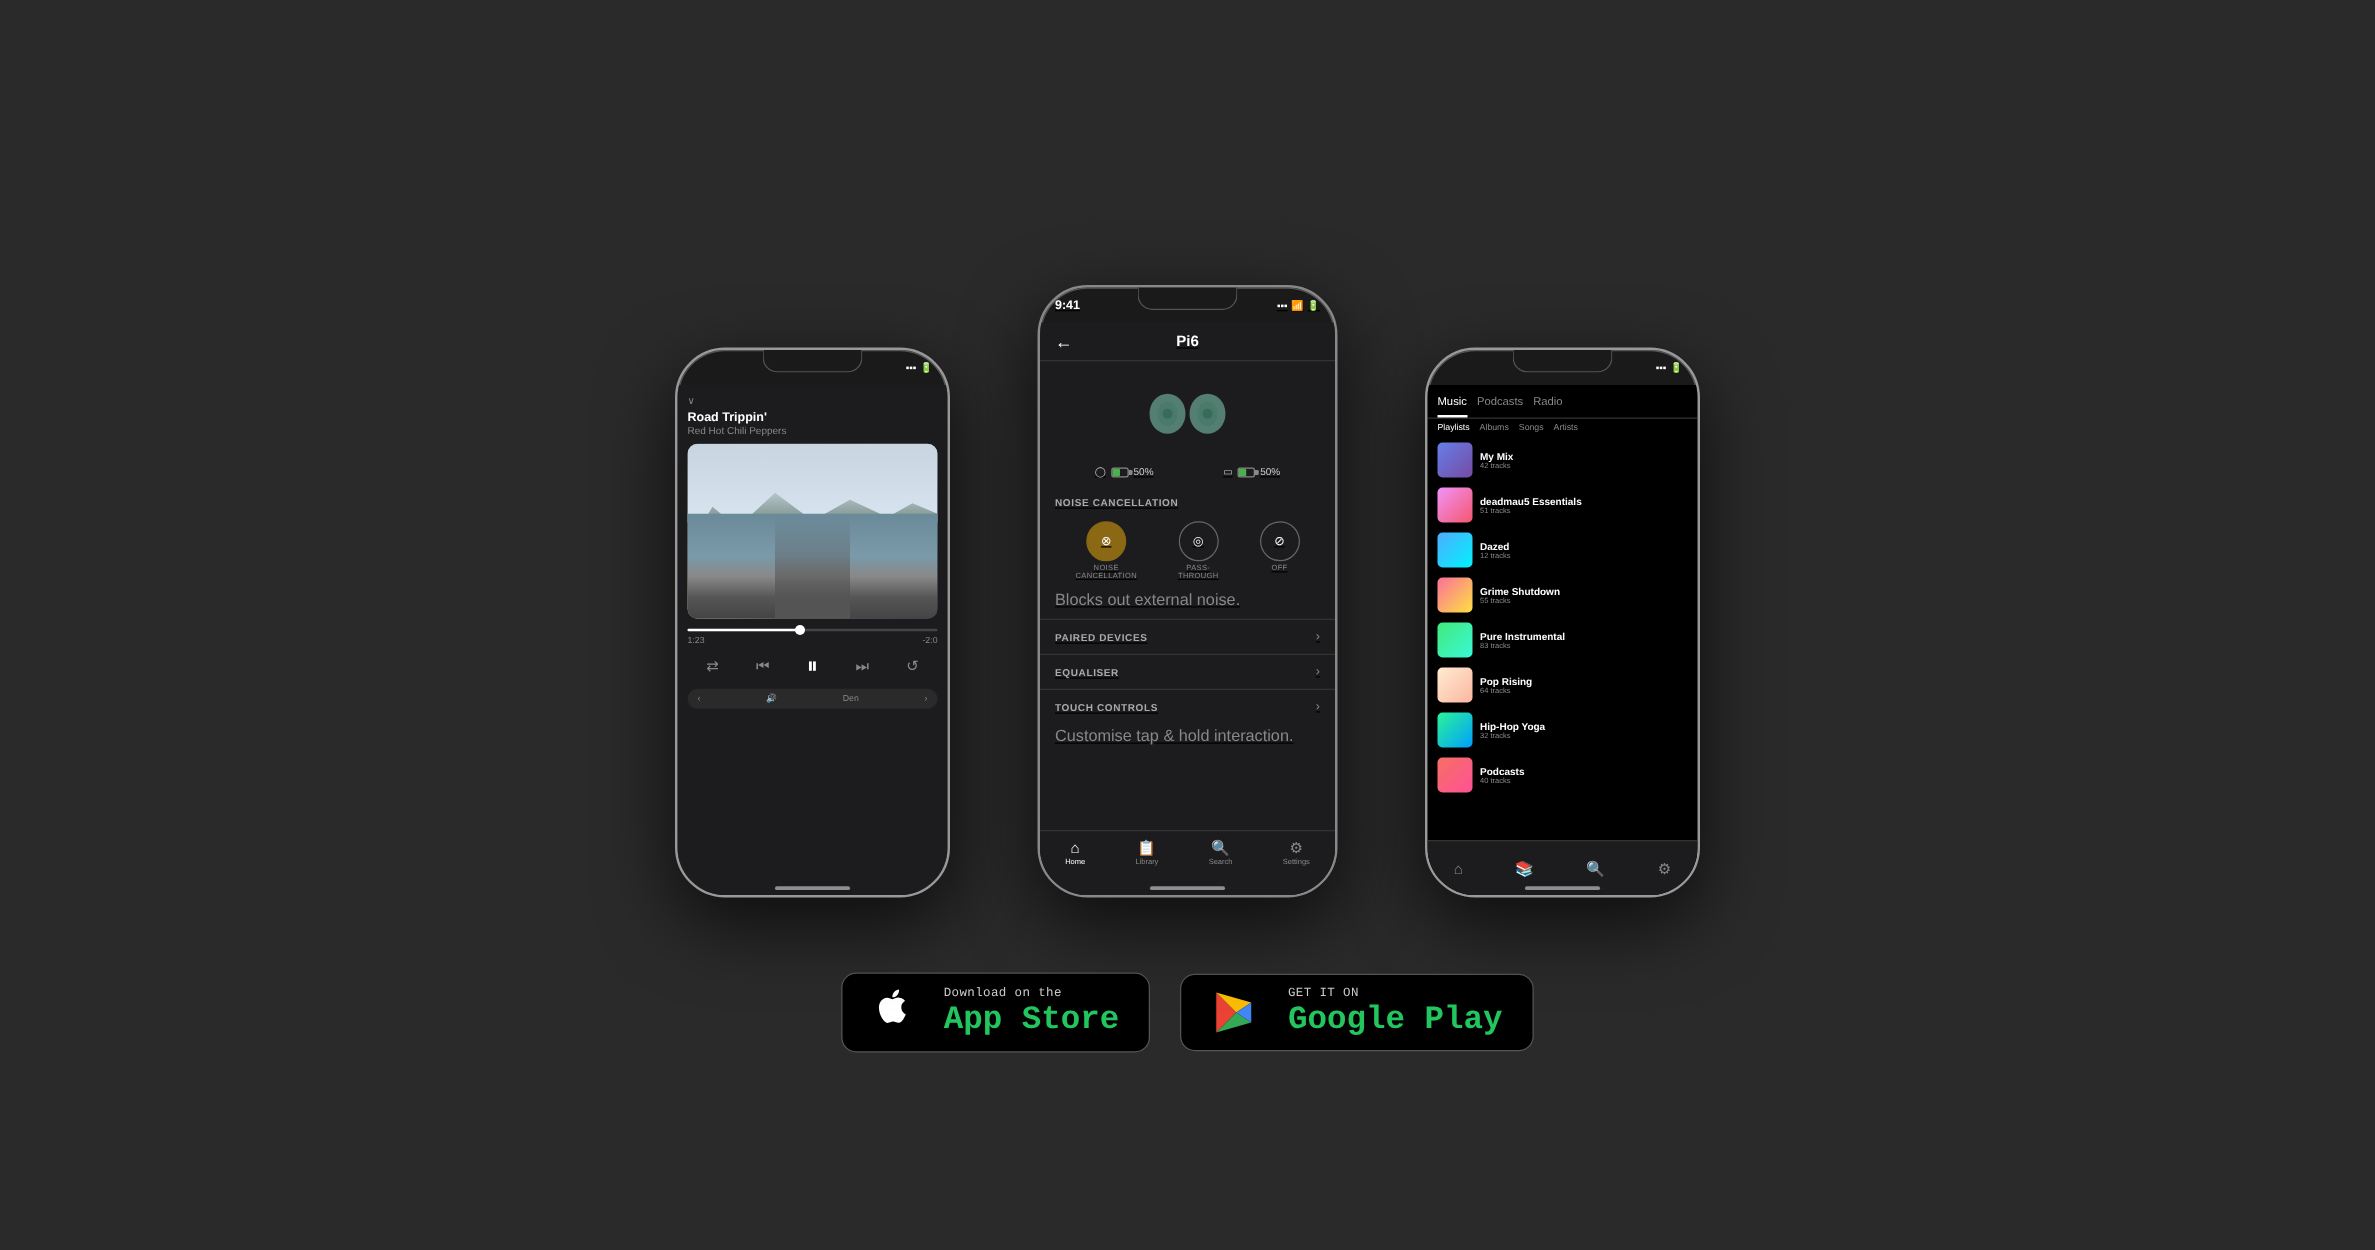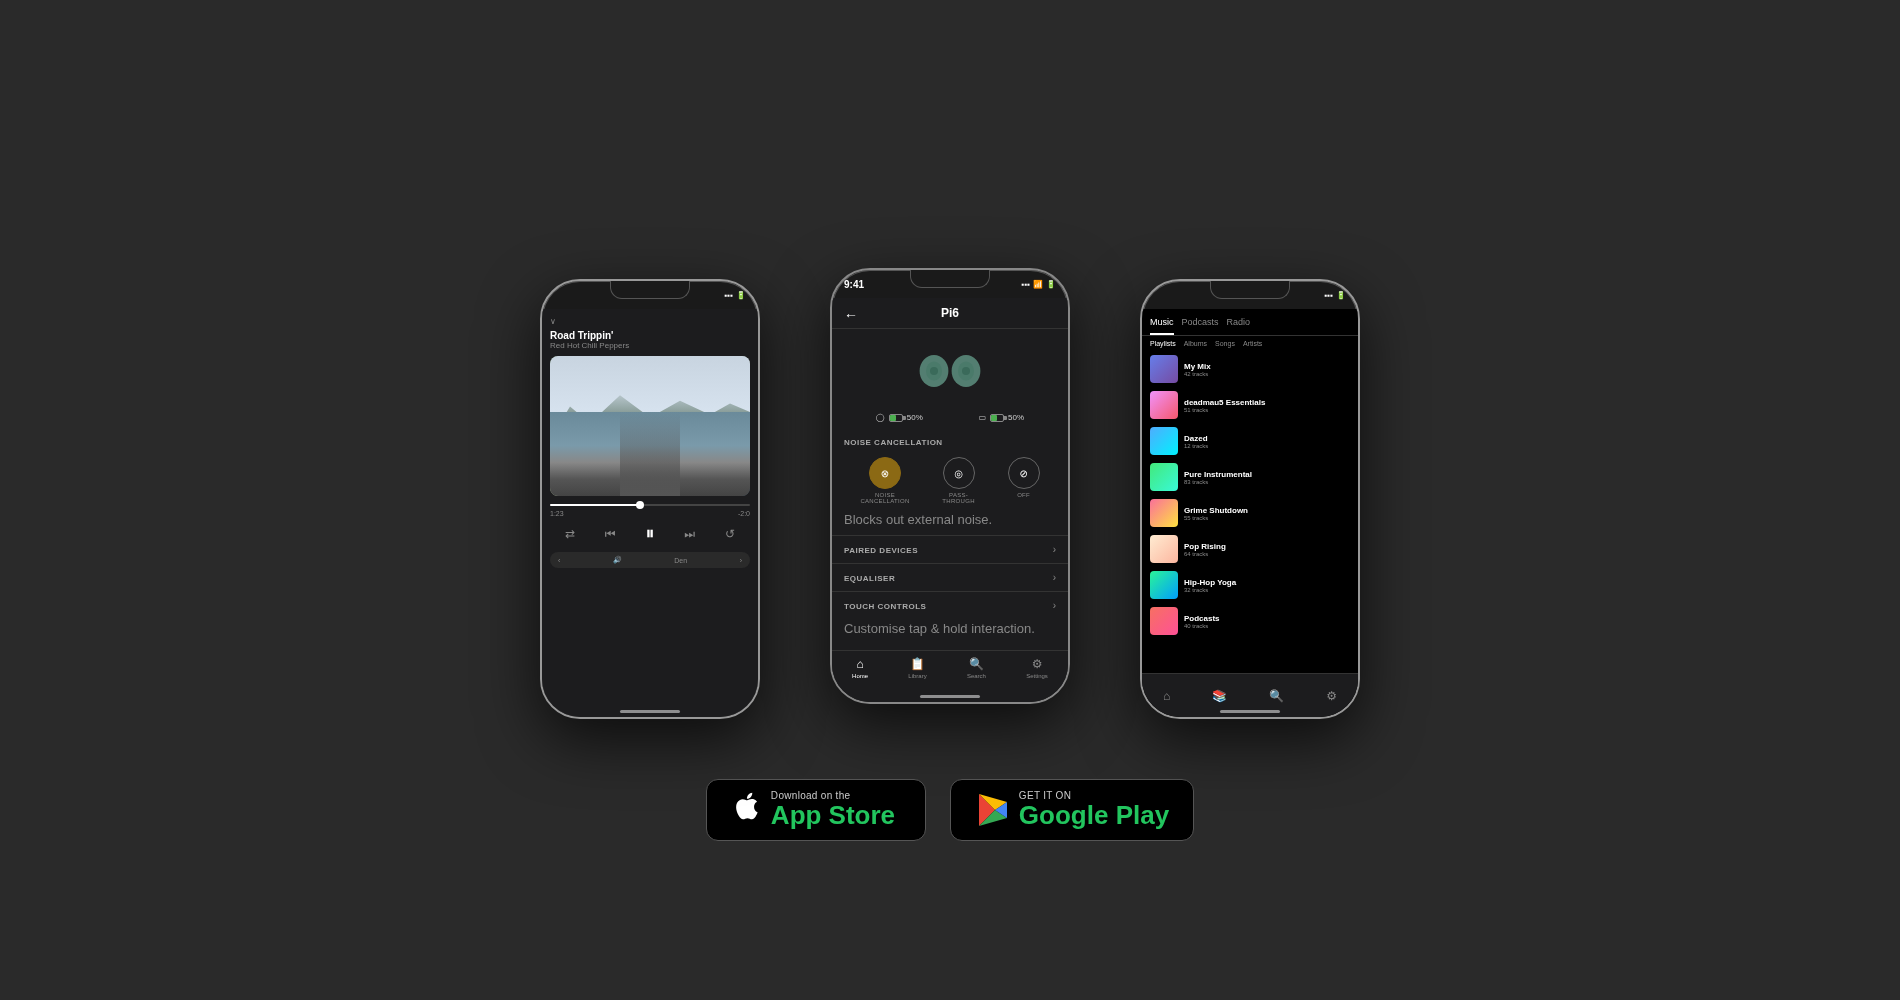--- a/index.html
+++ b/index.html
@@ -48,25 +48,26 @@
       height: 440px;
       bottom: 0;
       left: 40px;
       z-index: 1;
       border-color: #999;
     }
 
     
     .phone-center {
       width: 240px;
-      height: 436px;
-      bottom: 15px;
+      height: 490px;
+      bottom: 0;
       left: 50%;
       transform: translateX(-50%);
       z-index: 3;
+      text-decoration: underline;
     }
 
     
     .phone-right {
       width: 220px;
       height: 440px;
       bottom: 0;
       right: 40px;
       z-index: 1;
       border-color: #999;
@@ -530,28 +531,29 @@
     
     .store-buttons {
       display: flex;
       gap: 24px;
       align-items: center;
     }
 
     .store-btn {
       display: flex;
       align-items: center;
-      gap: 8px;
+      gap: 25px;
       background: #000;
       border: 1.5px solid #555;
       border-radius: 12px;
       padding: 10px 24px;
       cursor: pointer;
       min-width: 220px;
       text-decoration: none;
+      font-family: Liberation Mono, monospace;
     }
 
     .store-btn-icon {
       font-size: 32px;
       color: #fff;
       flex-shrink: 0;
     }
 
     .store-btn-text {
       display: flex;
@@ -775,31 +777,31 @@
           </div>
         </div>
         <div class="playlist-item">
           <div class="playlist-thumb thumb-3"></div>
           <div class="playlist-info">
             <div class="playlist-name">Dazed</div>
             <div class="playlist-tracks">12 tracks</div>
           </div>
         </div>
         <div class="playlist-item">
+          <div class="playlist-thumb thumb-5"></div>
+          <div class="playlist-info">
+            <div class="playlist-name">Grime Shutdown</div>
+            <div class="playlist-tracks">55 tracks</div>
+          </div>
+        </div>
+        <div class="playlist-item">
           <div class="playlist-thumb thumb-4"></div>
           <div class="playlist-info">
             <div class="playlist-name">Pure Instrumental</div>
             <div class="playlist-tracks">83 tracks</div>
-          </div>
-        </div>
-        <div class="playlist-item">
-          <div class="playlist-thumb thumb-5"></div>
-          <div class="playlist-info">
-            <div class="playlist-name">Grime Shutdown</div>
-            <div class="playlist-tracks">55 tracks</div>
           </div>
         </div>
         <div class="playlist-item">
           <div class="playlist-thumb thumb-7"></div>
           <div class="playlist-info">
             <div class="playlist-name">Pop Rising</div>
             <div class="playlist-tracks">64 tracks</div>
           </div>
         </div>
         <div class="playlist-item">

